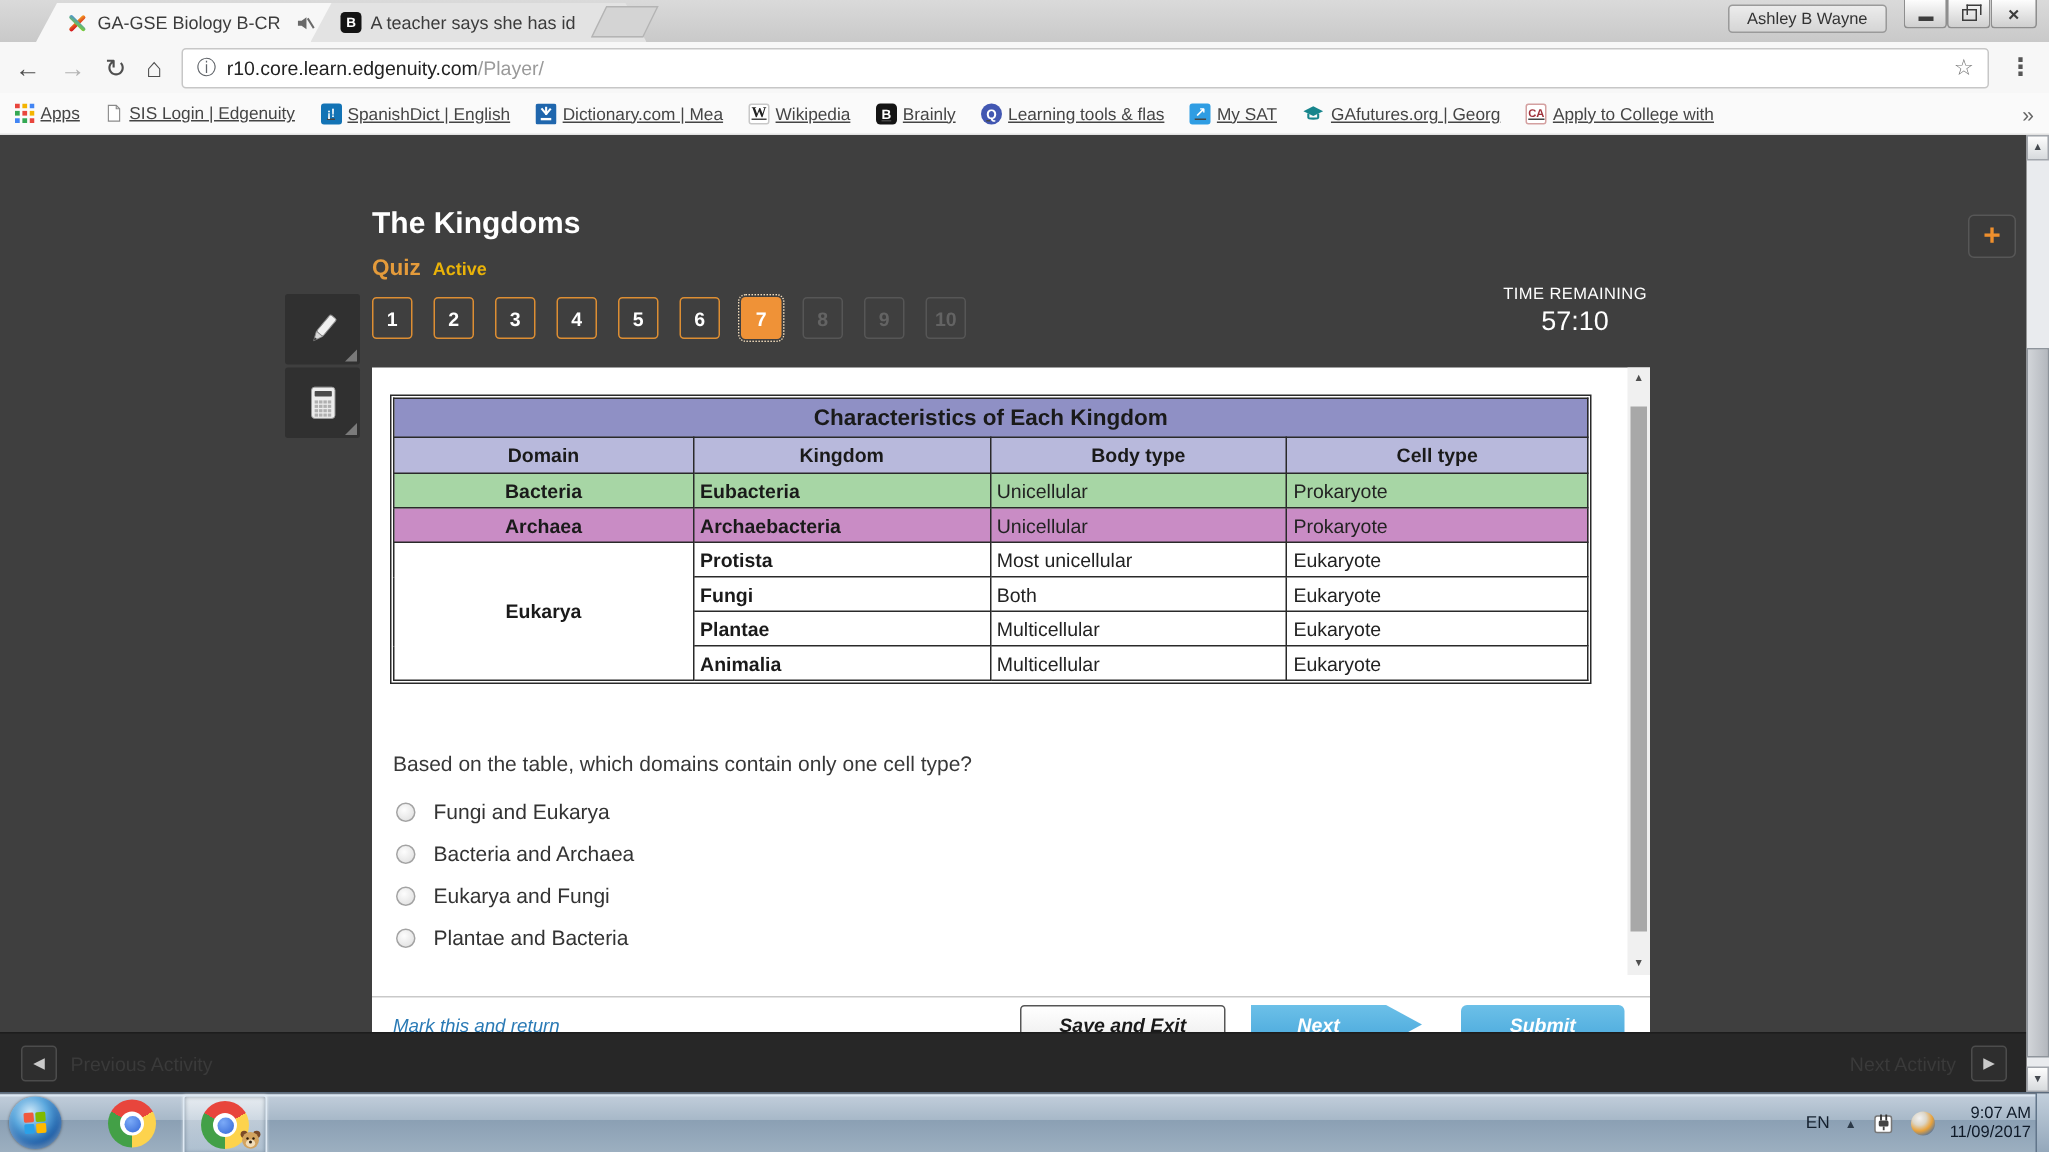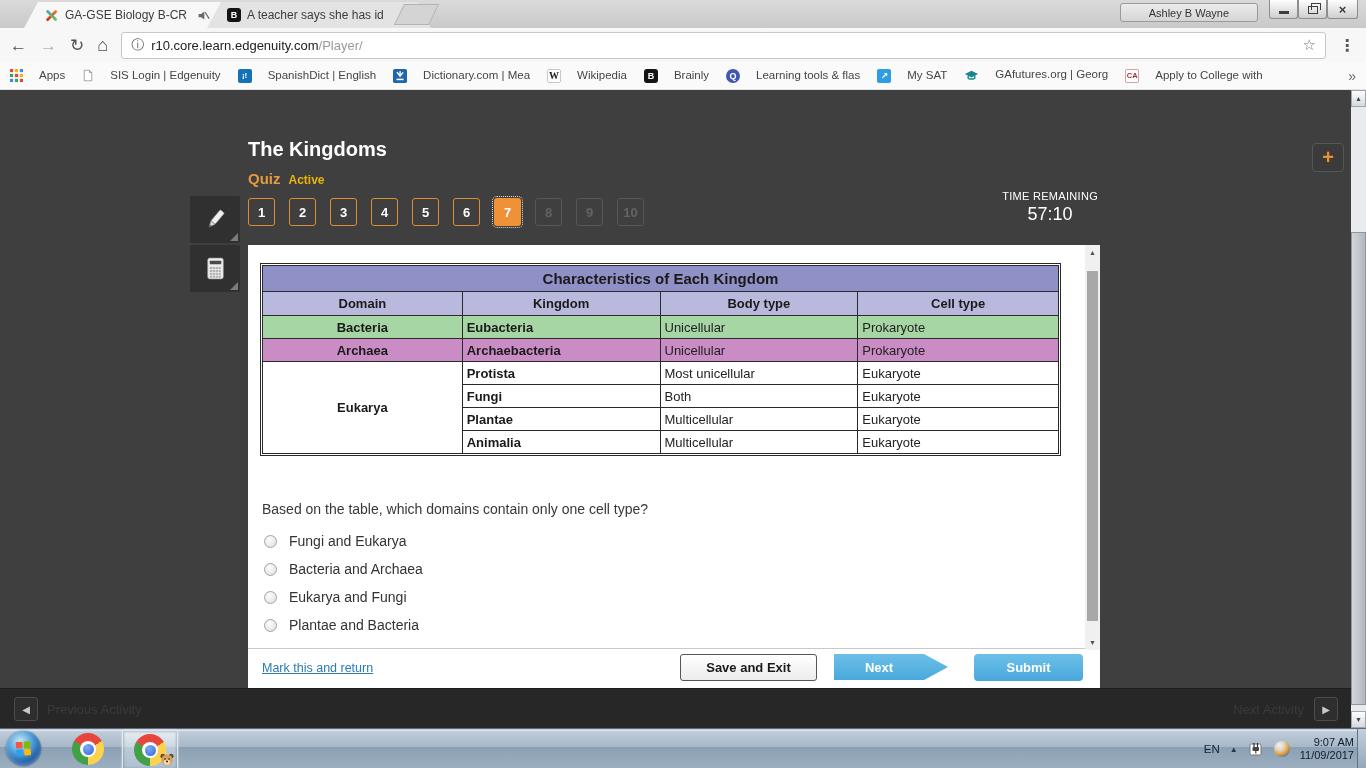--- a/index.html
+++ b/index.html
@@ -11,21 +11,21 @@
   
   .titlebar{left:0;top:0;width:1366px;height:28px;background:linear-gradient(#dadada,#c9c9c9);}
   .tab{position:absolute;top:2px;height:26px;display:flex;align-items:center;gap:6px;
        padding:0 18px 0 20px;clip-path:polygon(14px 0,calc(100% - 14px) 0,100% 100%,0 100%);}
   .tab.active{background:#f7f7f7;}
   .tab.inactive{background:#e3e3e3;}
   .tab-title{flex:1;font-size:12px;color:#3c3c3c;white-space:nowrap;overflow:hidden;}
   .tab-close{font-size:13px;color:#7a7a7a;line-height:1;cursor:default;}
   .tab-stub{position:absolute;left:399px;top:4px;width:33px;height:19px;background:#d4d4d4;
             border:1px solid #b4b4b4;transform:skewX(-26deg);}
-  .profile-chip{position:absolute;right:108px;top:3px;height:17px;padding:0 28px;display:flex;align-items:center;
+  .profile-chip{position:absolute;right:108px;top:3px;height:17px;padding:0 12px;display:flex;align-items:center;
             border:1px solid #9a9a9a;border-radius:3px;background:linear-gradient(#ececec,#d5d5d5);
             font-size:11px;color:#333;}
   .winbtn{position:absolute;top:0;height:19px;display:flex;align-items:center;justify-content:center;
           background:linear-gradient(#fdfdfd,#cfcfcf);border:1px solid #8e8e8e;border-top:none;
           border-radius:0 0 3px 3px;box-sizing:border-box;}
   .wb-min{right:68px;width:29px;} .wb-rest{right:39px;width:29px;} .wb-close{right:8px;width:31px;}
   .wg-min{width:10px;height:3px;background:#3d3d3d;margin-top:7px;}
   .wg-rest{width:8px;height:6px;border:1px solid #3d3d3d;position:relative;margin-top:2px;}
   .wg-rest::before{content:"";position:absolute;left:2px;top:-4px;width:8px;height:6px;border:1px solid #3d3d3d;border-bottom:none;}
   .wg-x{font-size:13px;font-weight:bold;color:#3d3d3d;}
@@ -38,21 +38,21 @@
            display:flex;align-items:center;gap:7px;padding:0 9px;}
   .info-ic{font-size:13px;color:#5f6368;}
   .url{font-size:13px;color:#222;}
   .url-path{color:#9a9a9a;}
   .star-ic{margin-left:auto;font-size:15px;color:#767676;}
   .menu-ic{font-size:16px;color:#565656;font-weight:bold;letter-spacing:1px;}
 
   
   .bookmarks{left:0;top:62px;width:1366px;height:28px;background:#fafafa;display:flex;align-items:center;
              padding:0 10px;box-sizing:border-box;gap:17px;border-bottom:1px solid #e2e2e2;}
-  .bm{display:flex;align-items:flex-start;gap:16px;font-size:11.5px;color:#454545;white-space:nowrap;}
+  .bm{display:flex;align-items:flex-end;gap:4px;font-size:11.5px;color:#454545;white-space:nowrap;text-decoration:underline;}
   .ic-sq{width:14px;height:14px;border-radius:2px;display:flex;align-items:center;justify-content:center;
          font-weight:bold;color:#fff;box-sizing:border-box;}
   .bm-overflow{margin-left:auto;font-size:14px;color:#666;}
 
   
   .eg-header{left:0;top:90px;width:1366px;height:40px;background:#3b2f87;display:flex;align-items:center;}
   .eg-home{width:46px;height:40px;display:flex;align-items:center;justify-content:center;border-right:1px solid rgba(0,0,0,.35);}
   .eg-course{margin-left:14px;font-size:13.5px;font-weight:bold;color:#fff;}
   .eg-user{margin-left:auto;margin-right:16px;font-size:13px;font-weight:bold;color:#fff;}
 
@@ -89,21 +89,21 @@
   .ktable td.c-domain{font-weight:bold;text-align:center;}
   .ktable td.c-kingdom{font-weight:bold;text-align:left;}
   .ktable td.c-plain{text-align:left;color:#222;}
   .ktable tr.data-row td{height:22px;}
   .question{left:14px;top:256px;font-size:14px;color:#383838;}
   .options{left:16px;top:288px;display:flex;flex-direction:column;gap:12px;}
   .opt{display:flex;align-items:center;gap:12px;}
   .radio{width:13px;height:13px;border-radius:50%;border:1px solid #a3a3a3;
          background:radial-gradient(circle at 40% 35%,#fdfdfd,#dcdcdc);box-sizing:border-box;}
   .opt-label{font-size:14px;color:#333;}
-  .panel-footer{position:absolute;left:0;top:403px;width:852px;height:36px;border-top:1px solid #c9c9c9;}
+  .panel-footer{position:absolute;left:0;top:419px;width:852px;height:36px;border-top:1px solid #c9c9c9;font-style:italic;}
   .mark-link{position:absolute;left:14px;top:12px;font-size:12.5px;color:#2a7ab5;text-decoration:underline;}
   .btn-save{position:absolute;left:432px;top:5px;width:137px;height:27px;background:linear-gradient(#fff,#ececec);
             border:1px solid #565656;border-radius:3px;font-size:13px;font-weight:bold;color:#1a1a1a;
             display:flex;align-items:center;justify-content:center;box-sizing:border-box;}
   .btn-next{position:absolute;left:586px;top:5px;width:114px;height:26px;background:linear-gradient(#6cc0e8,#49a8dc);
             clip-path:polygon(0 0,79% 0,100% 50%,79% 100%,0 100%);color:#fff;font-size:13px;font-weight:bold;
             display:flex;align-items:center;justify-content:center;padding-right:24px;box-sizing:border-box;}
   .btn-submit{position:absolute;left:726px;top:5px;width:109px;height:27px;background:linear-gradient(#6cc0e8,#49a8dc);
             border-radius:4px;color:#fff;font-size:13px;font-weight:bold;display:flex;align-items:center;justify-content:center;}
   .panel-scroll{position:absolute;right:0;top:0;width:15px;height:405px;background:#f0f0f0;}

